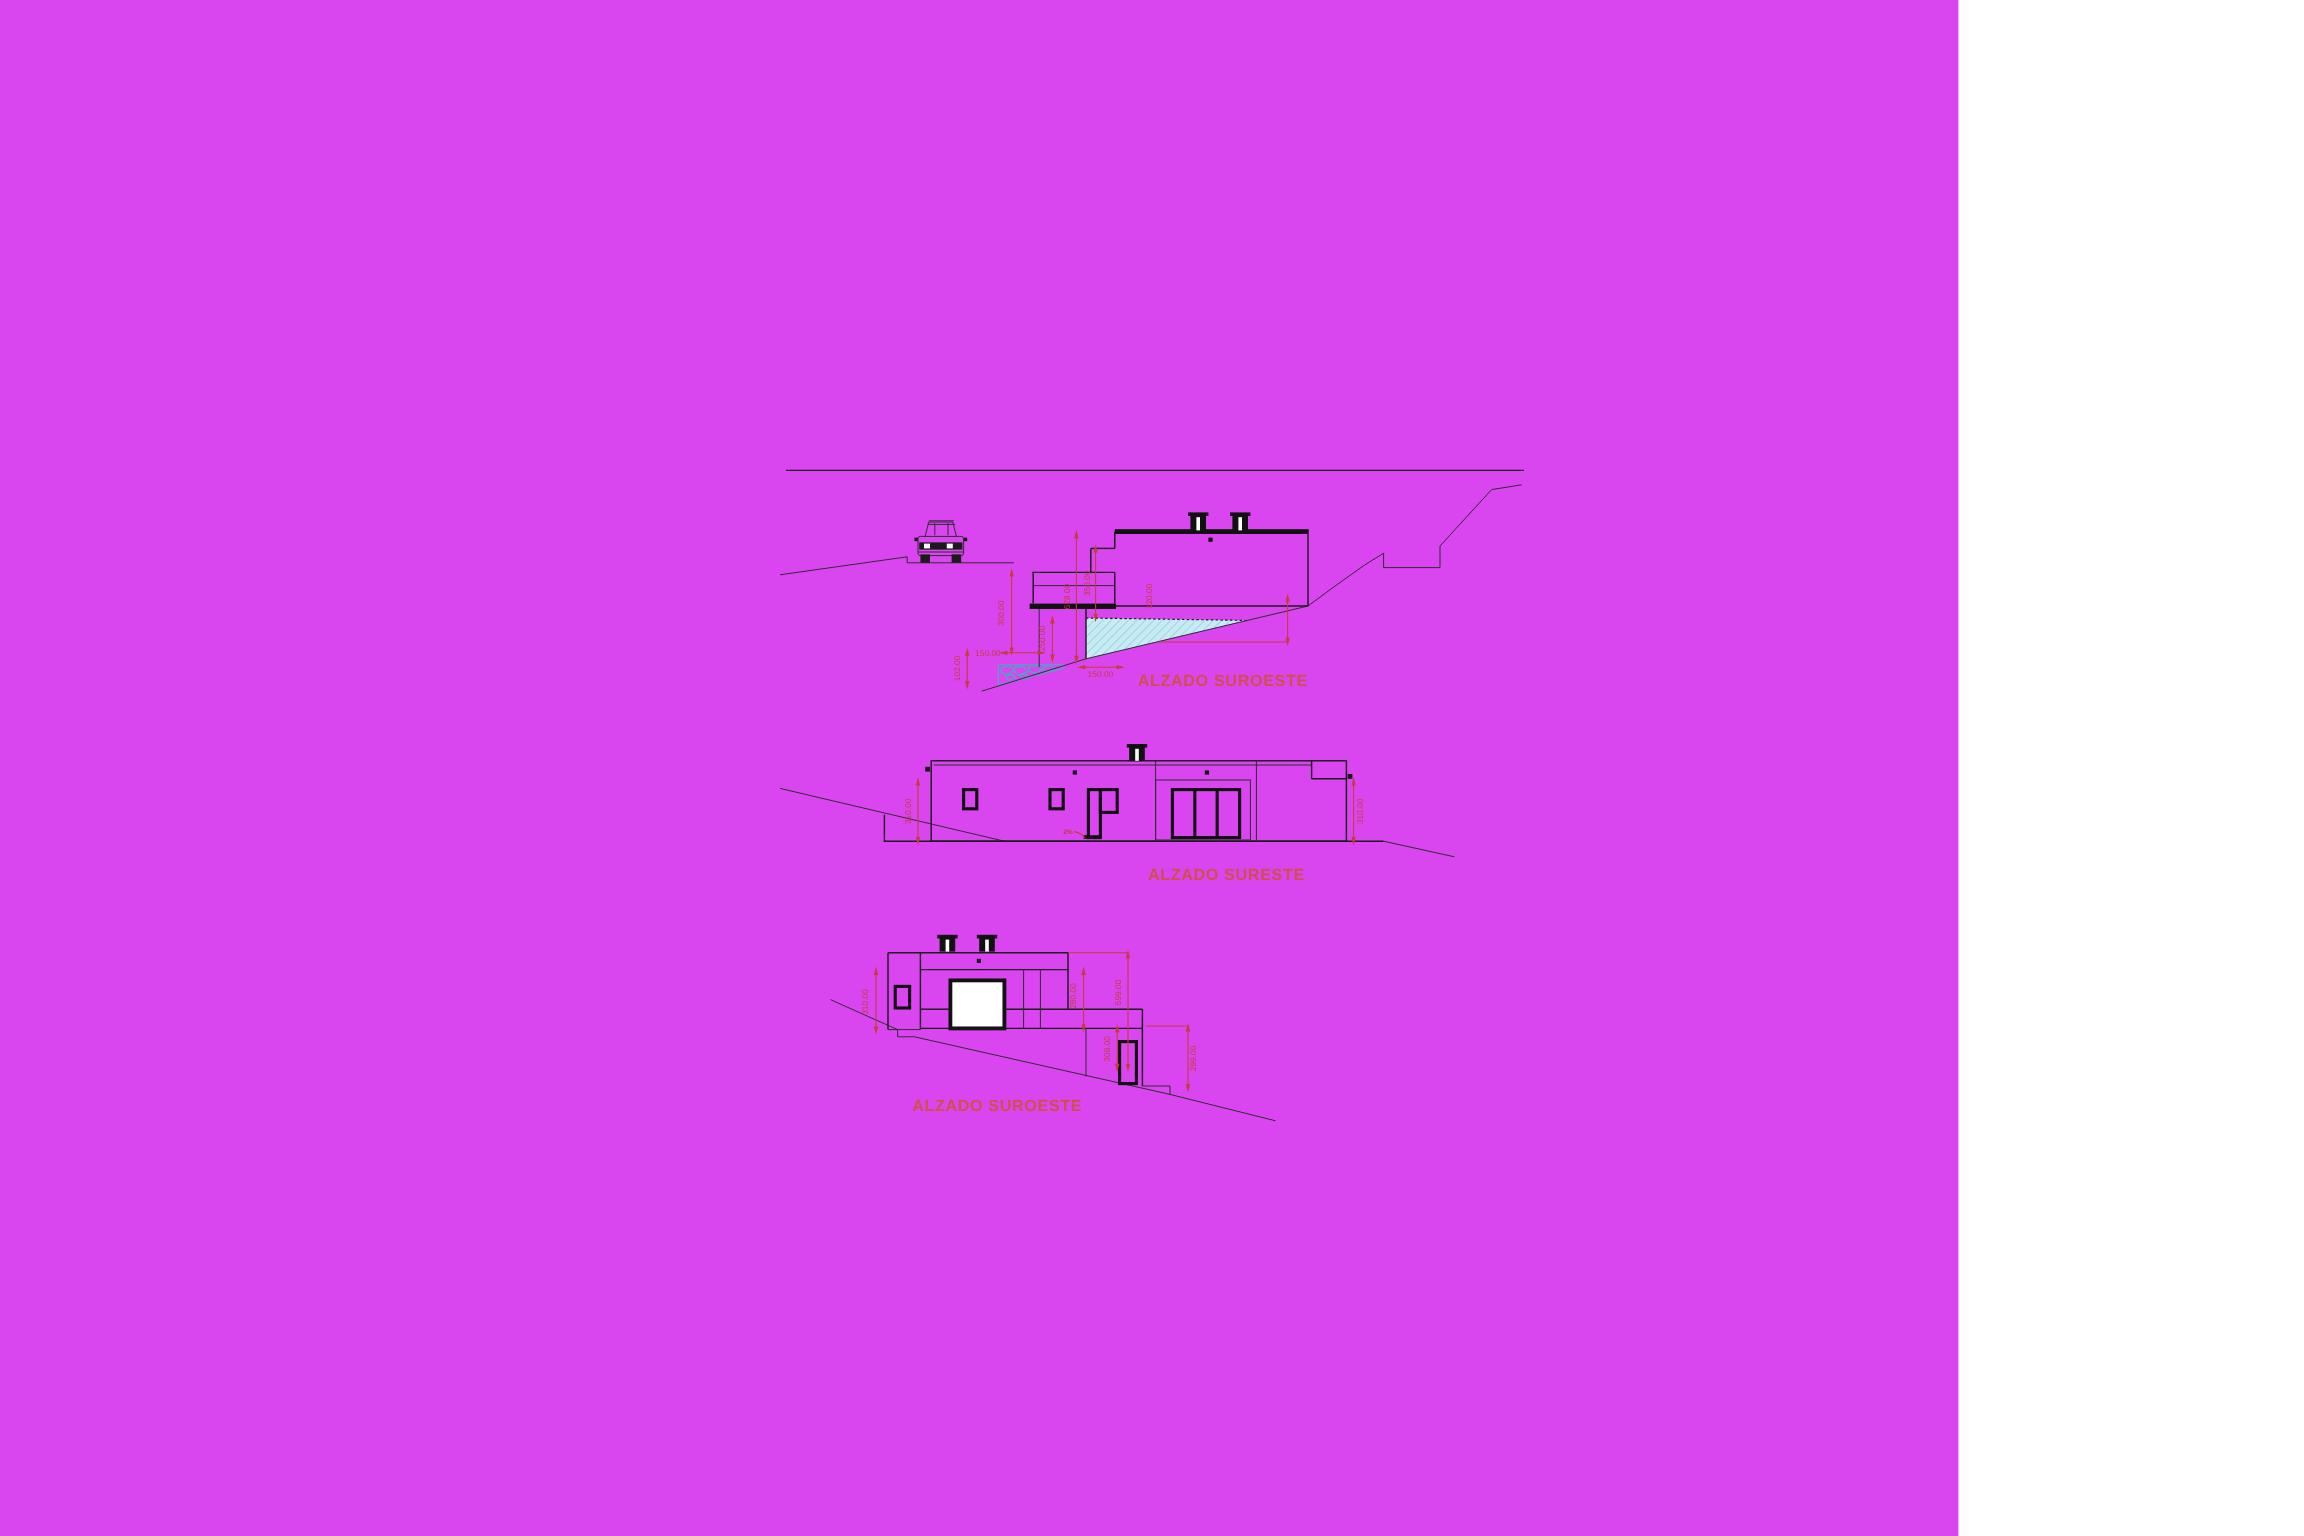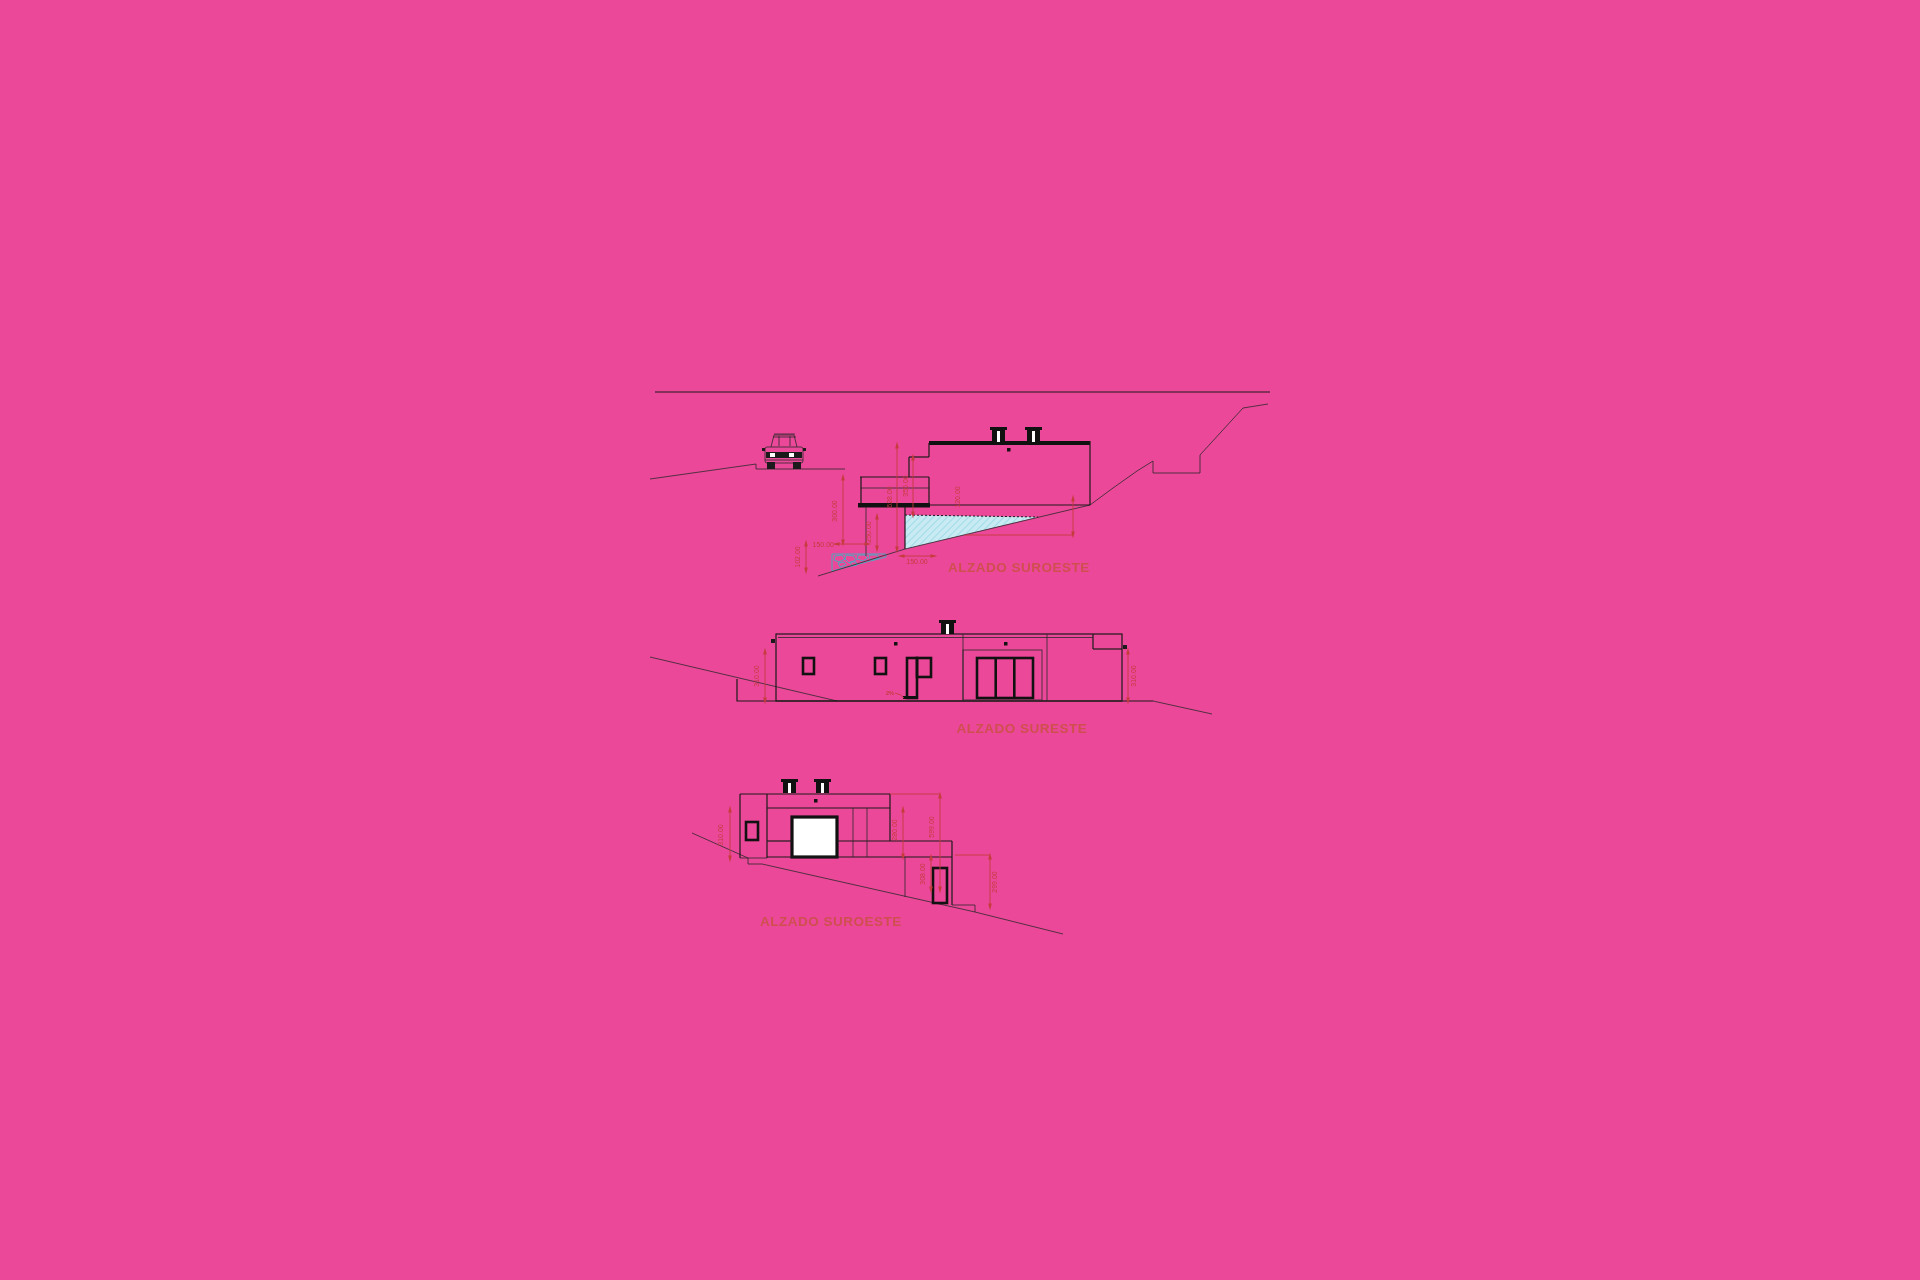--- a/index.html
+++ b/index.html
@@ -1,16 +1,16 @@
 <!DOCTYPE html>
 <html><head>
 <meta charset="utf-8">
 <style>
   html,body{margin:0;padding:0;background:#ffffff;}
-  .canvas{position:relative;width:1920px;height:1280px;background:#ec4899;overflow:hidden;
+  .canvas{position:relative;width:1632px;height:1280px;background:#d946ef;overflow:hidden;
           font-family:"Liberation Sans", sans-serif;text-align:right;}
   svg{position:absolute;left:0;top:0;}
   .dim-text{font-family:"Liberation Sans", sans-serif;font-size:7px;fill:#c43c3c;}
   .note-text{font-family:"Liberation Sans", sans-serif;font-size:5.5px;fill:#c43c3c;font-weight:bold;}
   .title-text{font-family:"Liberation Sans", sans-serif;font-size:13.5px;font-weight:bold;
               fill:#cf4f4f;letter-spacing:.5px;}
   .blk{stroke:#1b1b1b;fill:none;stroke-width:1.2;}
   .blk-thin{stroke:#2a2a2a;fill:none;stroke-width:0.8;}
   .blk-thick{stroke:#111;fill:none;stroke-width:2.6;}
   .red{stroke:#c43c3c;fill:none;stroke-width:0.9;}

